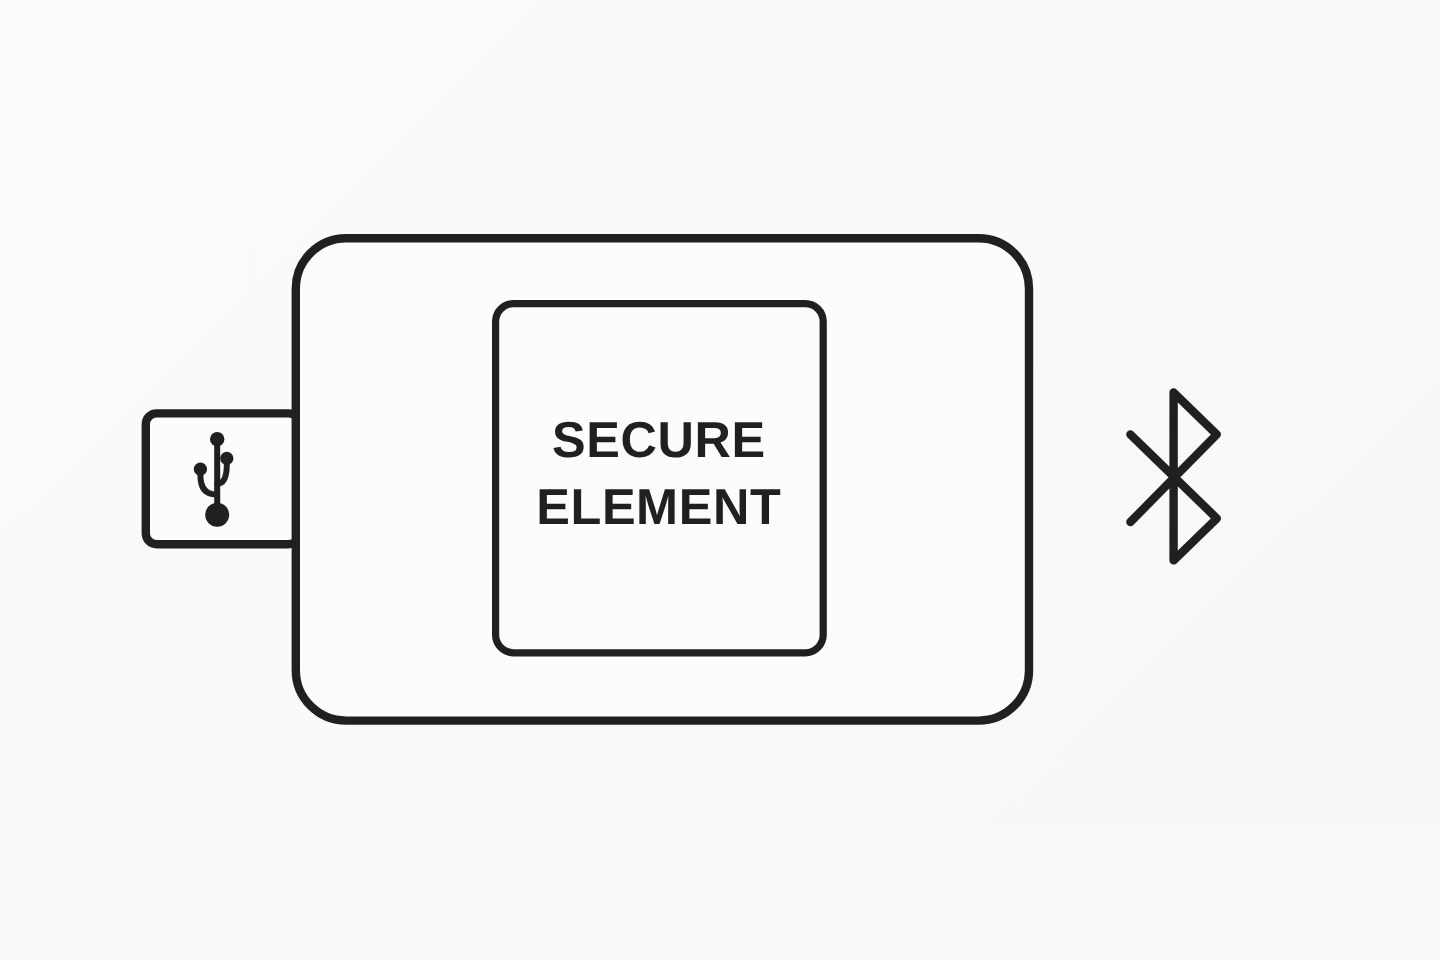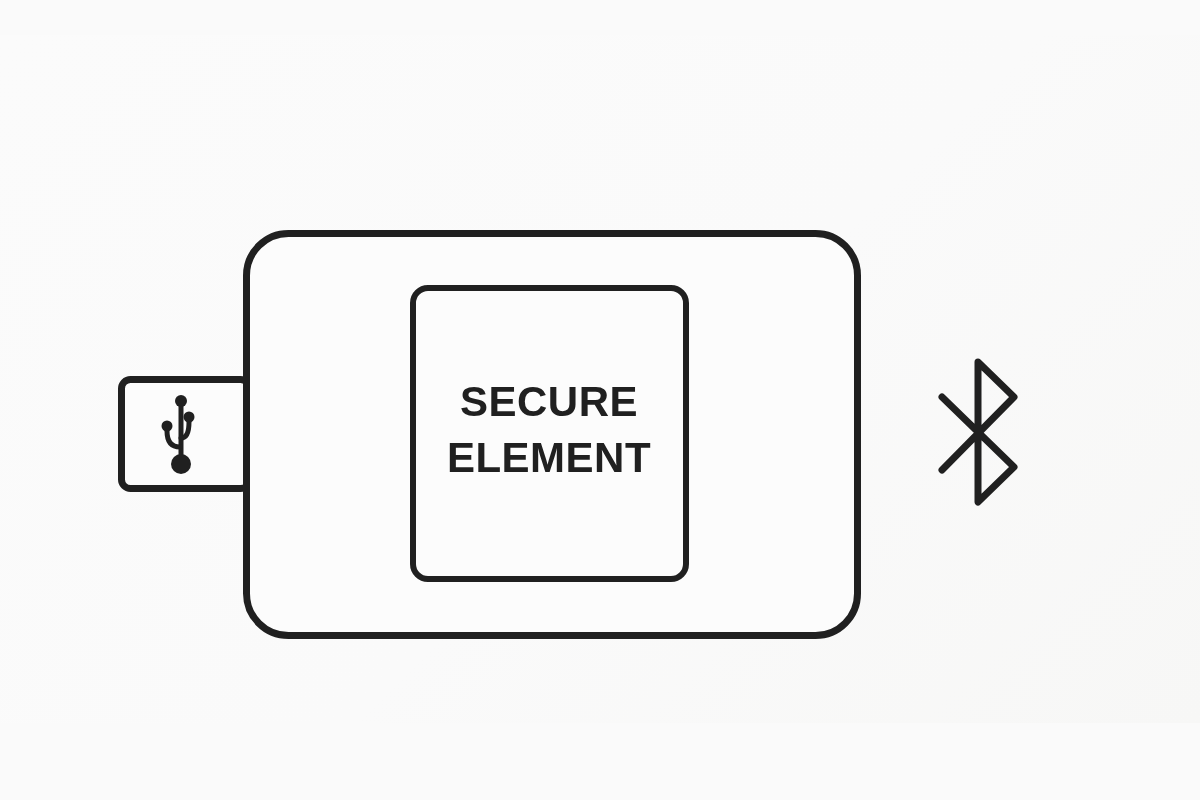--- a/index.html
+++ b/index.html
@@ -11,21 +11,20 @@
   html, body {
     width: 1200px; height: 800px;
     font-family: "Liberation Sans", sans-serif;
     background: var(--bg);
     overflow: hidden;
   }
   .canvas {
     position: relative;
     width: 1200px; height: 688px;
     background: linear-gradient(135deg, #fbfbfb 0%, var(--bg) 55%, #f7f7f6 100%);
-    margin-top: 35px;
   }
   svg { display: block; width: 1200px; height: 800px; }
   .outline {
     fill: var(--surface);
     stroke: var(--stroke);
   }
   .device-outline { stroke-width: 7; }
   .chip-outline { stroke-width: 6; }
   .port-outline { stroke-width: 7; }
   .usb-stroke {

